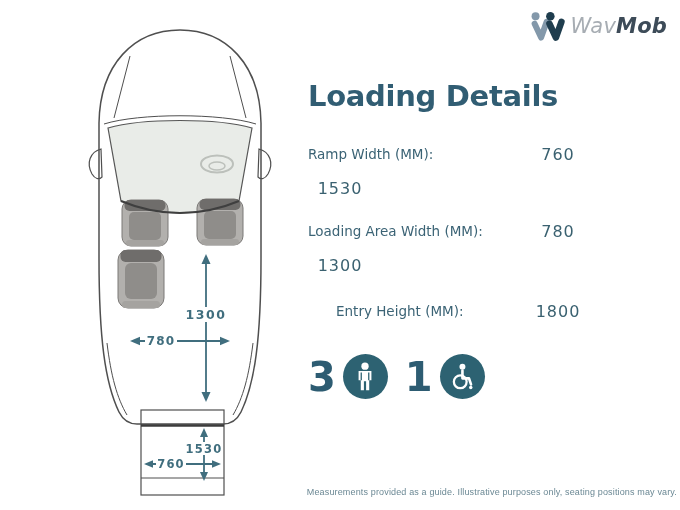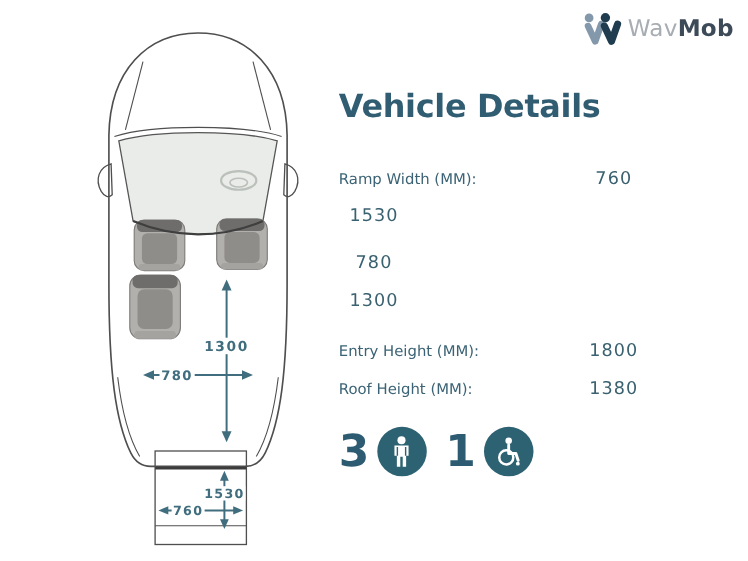--- a/index.html
+++ b/index.html
@@ -1,31 +1,31 @@
 <!DOCTYPE html>
 <html><head>
 <meta charset="utf-8">
 <style>
   html,body{margin:0;padding:0;background:#fff;}
   .page{position:relative;width:680px;height:510px;background:#ffffff;overflow:hidden;
         font-family:"DejaVu Sans",sans-serif;}
 
   
-  .logo{position:absolute;top:11px;right:13px;display:flex;align-items:center;gap:4px;}
+  .logo{position:absolute;top:11px;right:13px;display:flex;align-items:center;gap:4px;font-style:italic;}
   .logo-text{font-size:21px;letter-spacing:.2px;line-height:1;}
   .logo-prefix{color:#a7adb3;font-weight:400;}
   .logo-suffix{color:#3d4b58;font-weight:700;}
 
   
   .right-col{position:absolute;left:308px;top:82px;width:282px;}
   .title{margin:0 0 26px 0;font-size:29px;font-weight:700;color:#315d73;letter-spacing:-.3px;line-height:1;}
   .spec-group{margin-bottom:9px;}
-  .spec-group.last{margin-bottom:0;}
+  .spec-group.last{margin-bottom:0;margin-left:28px;}
   .g2{margin-bottom:12px;}
-  .spec-row{display:flex;justify-content:space-between;align-items:flex-end;height:34px;}
+  .spec-row{display:flex;justify-content:space-between;align-items:center;height:34px;}
   .spec-label{font-size:13.5px;color:#3b6375;white-space:nowrap;}
   .spec-value{font-size:16px;color:#3a6170;letter-spacing:1px;width:64px;text-align:center;}
 
   
   .capacity{display:flex;align-items:center;margin-top:26px;gap:7px;}
   .cap-num{font-size:40px;font-weight:700;color:#2d5c72;line-height:1;}
   .cap-num.second{margin-left:10px;}
   .cap-badge{width:45px;height:45px;border-radius:50%;background:#2d6272;
              display:flex;align-items:center;justify-content:center;flex:0 0 auto;}
 
@@ -133,49 +133,46 @@
     <svg width="37" height="31" viewBox="0 0 40 32">
       <circle cx="6" cy="5" r="4.3" fill="#8398aa"></circle>
       <path d="M5,13 L12,28 L18,11" stroke="#8398aa" stroke-width="6.5" fill="none" stroke-linecap="round" stroke-linejoin="round"></path>
       <circle cx="22" cy="4.8" r="4.6" fill="#1f3d4e"></circle>
       <path d="M21,13 L28,28 L34,11" stroke="#1f3d4e" stroke-width="7" fill="none" stroke-linecap="round" stroke-linejoin="round"></path>
     </svg>
     <span class="logo-text"><span class="logo-prefix">Wav</span><span class="logo-suffix">Mob</span></span>
   </div>
 
   <div class="right-col">
-    <h1 class="title">Vehicle Details</h1>
+    <h1 class="title">Loading Details</h1>
 
     <div class="spec-group">
       <div class="spec-row">
         <span class="spec-label">Ramp Width (MM):</span>
         <span class="spec-value">760</span>
       </div>
       <div class="spec-row">
         <span class="spec-value">1530</span>
       </div>
     </div>
 
     <div class="spec-group g2">
       <div class="spec-row">
+        <span class="spec-label">Loading Area Width (MM):</span>
         <span class="spec-value">780</span>
       </div>
       <div class="spec-row">
         <span class="spec-value">1300</span>
       </div>
     </div>
 
     <div class="spec-group last">
       <div class="spec-row">
         <span class="spec-label">Entry Height (MM):</span>
         <span class="spec-value">1800</span>
-      </div>
-      <div class="spec-row">
-        <span class="spec-label">Roof Height (MM):</span>
-        <span class="spec-value">1380</span>
       </div>
     </div>
 
     <div class="capacity">
       <span class="cap-num">3</span>
       <span class="cap-badge">
         <svg width="22" height="30" viewBox="0 0 24 32">
           <circle cx="12" cy="4.2" r="4" fill="#ffffff"></circle>
           <path d="M5,9.5 L19,9.5 L19,19.5 L16.6,19.5 L16.6,30.5 L13.2,30.5 L13.2,20.5
                    L10.8,20.5 L10.8,30.5 L7.4,30.5 L7.4,19.5 L5,19.5 Z" fill="#ffffff"></path>
@@ -188,14 +185,15 @@
         <svg width="28" height="28" viewBox="0 0 32 32">
           <circle cx="16.5" cy="4.2" r="3.4" fill="#ffffff"></circle>
           <path d="M16.5,8.5 L16.5,17.5 L24,17.5 L26.3,24.5" stroke="#ffffff" stroke-width="3" fill="none" stroke-linecap="round" stroke-linejoin="round"></path>
           <circle cx="14" cy="21.5" r="7.3" stroke="#ffffff" stroke-width="2.6" fill="none"></circle>
           <circle cx="26" cy="28" r="2" fill="#ffffff"></circle>
         </svg>
       </span>
     </div>
   </div>
 
+  <div class="disclaimer">Measurements provided as a guide. Illustrative purposes only, seating positions may vary.</div>
 
 </div>
 
 </body></html>

